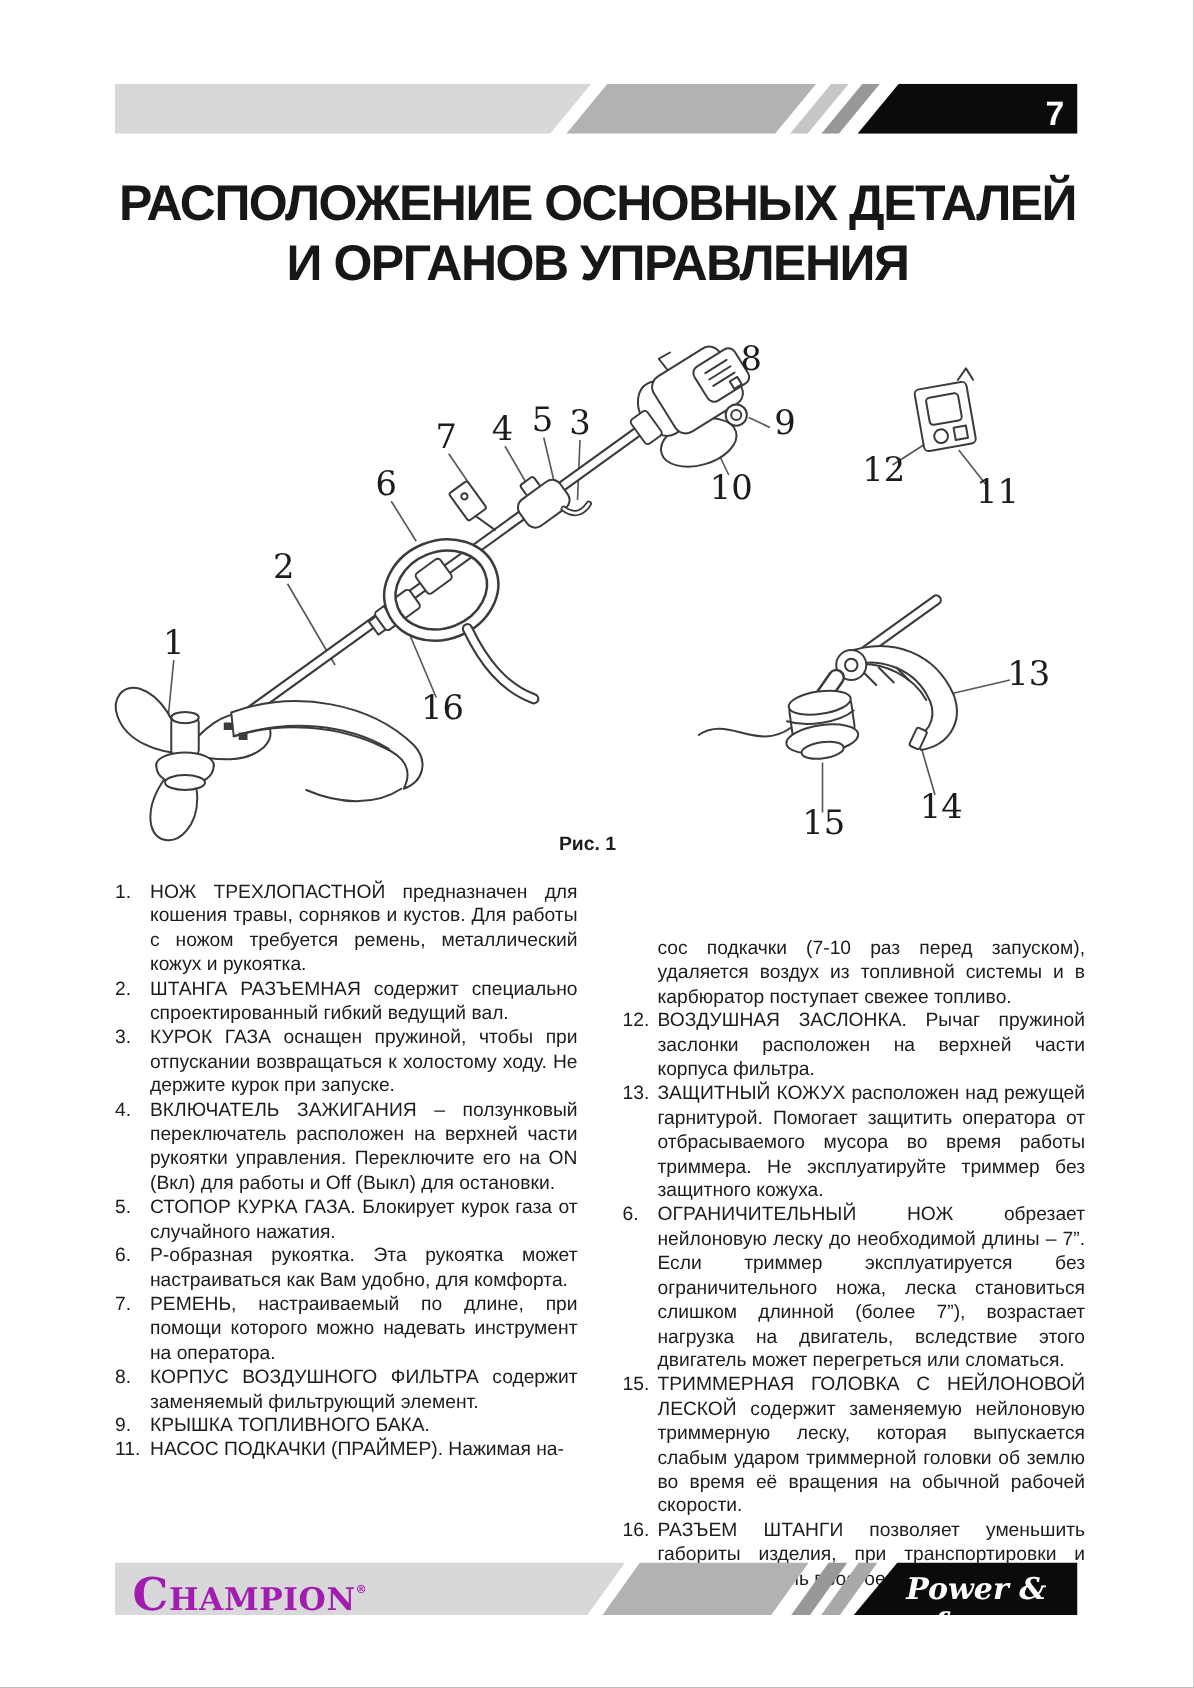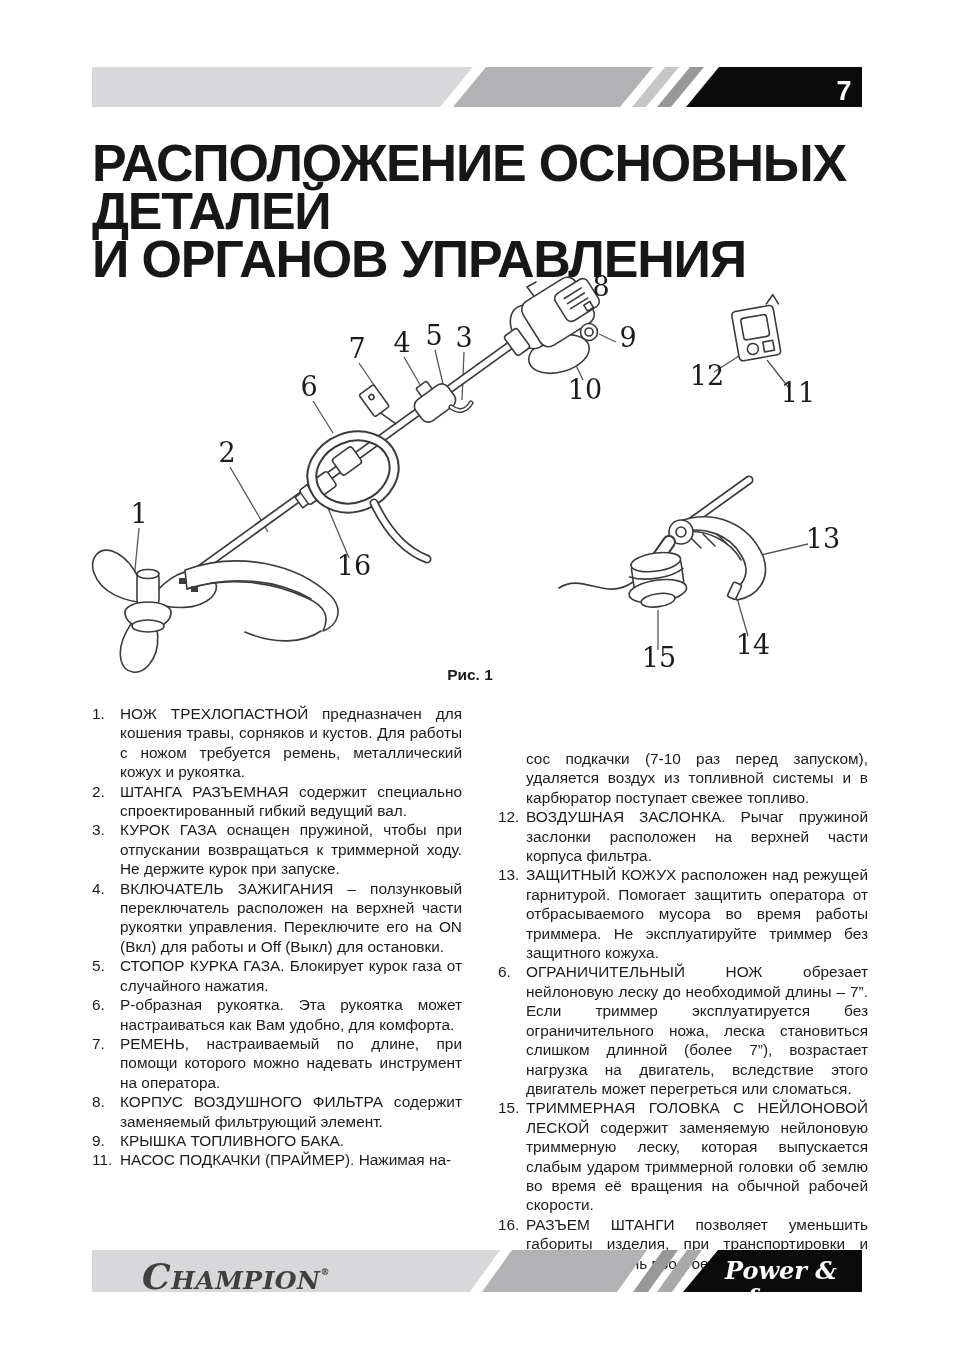--- a/index.html
+++ b/index.html
@@ -7,42 +7,42 @@
     position:relative;width:955px;height:1350px;background:#ffffff;
     margin:0 auto;overflow:hidden;
     font-family:"Liberation Sans",sans-serif;color:#1c1c1c;
   }
   
   .bar{position:absolute;display:block;}
   .header-bar{left:92px;top:67px;}
   .footer-bar{left:92px;top:1250px;}
   
   .title{
-    position:absolute;left:92px;top:139px;width:772px;
-    font-weight:bold;font-size:52px;line-height:48px;letter-spacing:-1.2px;
+    position:absolute;left:92px;top:139px;width:772px;text-align:center;
+    font-weight:bold;font-size:40px;line-height:48px;letter-spacing:-1.2px;
     color:#171717;
   }
   
   .figure{position:absolute;left:85px;top:260px;width:870px;height:430px;}
   
   .columns{
     position:absolute;left:92px;top:704px;width:776px;
     display:flex;gap:36px;
     font-size:15.4px;line-height:19.4px;
   }
   .col{width:370px;}
   .part-item{display:flex;}
   .part-num{flex:0 0 28px;}
   .part-text{flex:1;text-align:justify;}
   .part-cont{margin-left:28px;text-align:justify;margin-top:45px;}
   
   .brand{
     position:absolute;left:106px;top:1254px;height:36px;
-    font-family:"DejaVu Serif",serif;font-style:italic;font-weight:bold;
-    font-size:25px;line-height:36px;color:#404040;letter-spacing:0.5px;margin-left:36px;
+    font-family:"DejaVu Serif",serif;font-weight:bold;
+    font-size:25px;line-height:36px;color:#a21caf;letter-spacing:0.5px;
   }
   .brand::first-letter{font-size:36px;}
   .brand .reg{font-size:9px;vertical-align:14px;letter-spacing:0;}
   .tagline{
     position:absolute;left:700px;top:1257px;width:162px;text-align:center;
     font-family:"DejaVu Serif",serif;font-style:italic;font-weight:bold;
     font-size:24px;line-height:28px;color:#ffffff;
   }
 </style>
 </head>
@@ -222,21 +222,21 @@
       <div class="part-item">
         <span class="part-num">1.</span>
         <span class="part-text">НОЖ ТРЕХЛОПАСТНОЙ предназначен для кошения травы, сорняков и кустов. Для работы с ножом требуется ремень, металлический кожух и рукоятка.</span>
       </div>
       <div class="part-item">
         <span class="part-num">2.</span>
         <span class="part-text">ШТАНГА РАЗЪЕМНАЯ содержит специально спроектированный гибкий ведущий вал.</span>
       </div>
       <div class="part-item">
         <span class="part-num">3.</span>
-        <span class="part-text">КУРОК ГАЗА оснащен пружиной, чтобы при отпускании возвращаться к триммерной ходу. Не держите курок при запуске.</span>
+        <span class="part-text">КУРОК ГАЗА оснащен пружиной, чтобы при отпускании возвращаться к холостому ходу. Не держите курок при запуске.</span>
       </div>
       <div class="part-item">
         <span class="part-num">4.</span>
         <span class="part-text">ВКЛЮЧАТЕЛЬ ЗАЖИГАНИЯ – ползунковый переключатель расположен на верхней части рукоятки управления. Переключите его на ON (Вкл) для работы и Off (Выкл) для остановки.</span>
       </div>
       <div class="part-item">
         <span class="part-num">5.</span>
         <span class="part-text">СТОПОР КУРКА ГАЗА. Блокирует курок газа от случайного нажатия.</span>
       </div>
       <div class="part-item">

